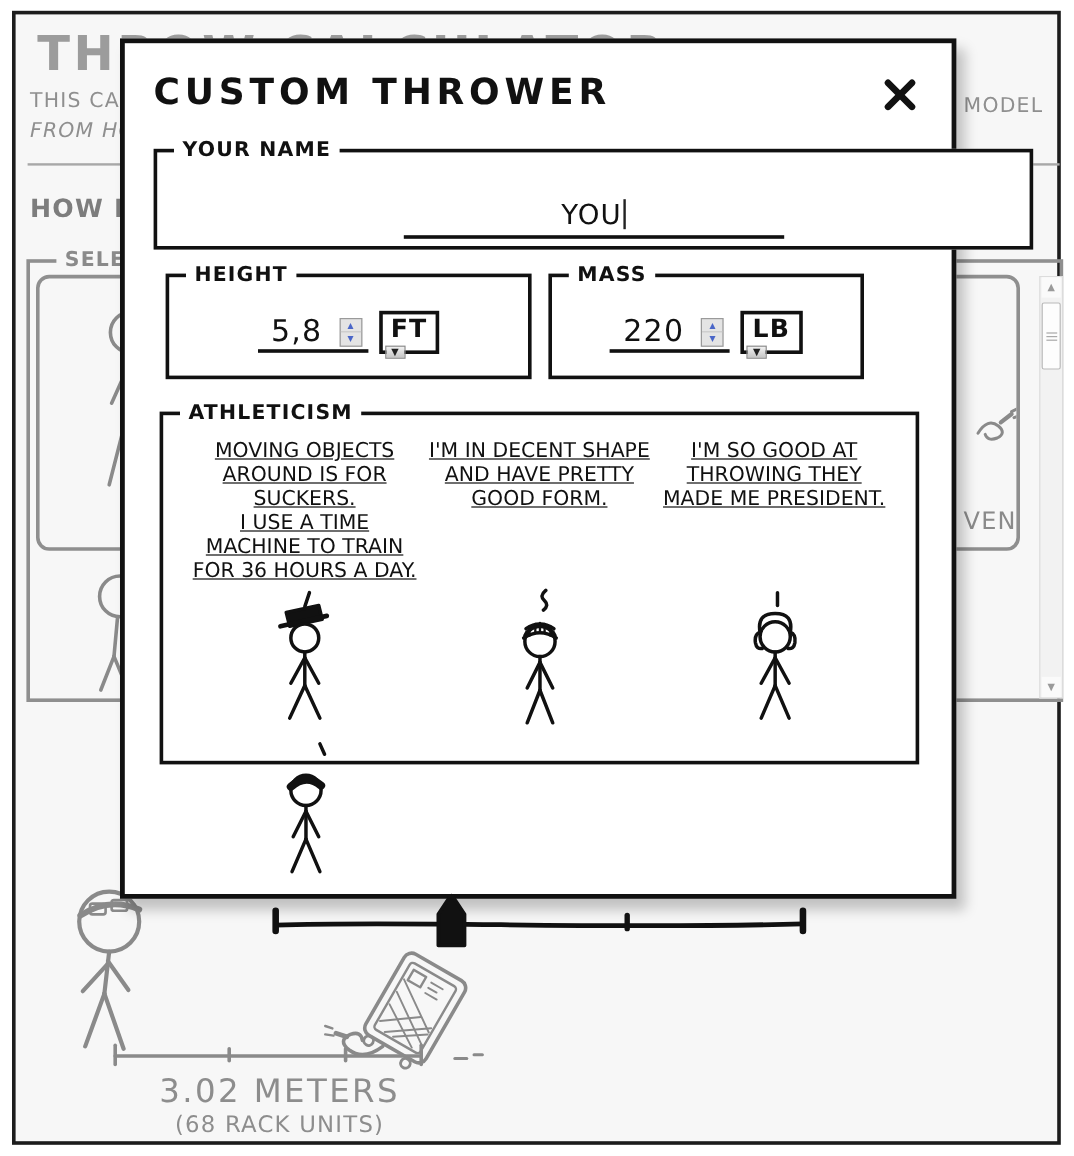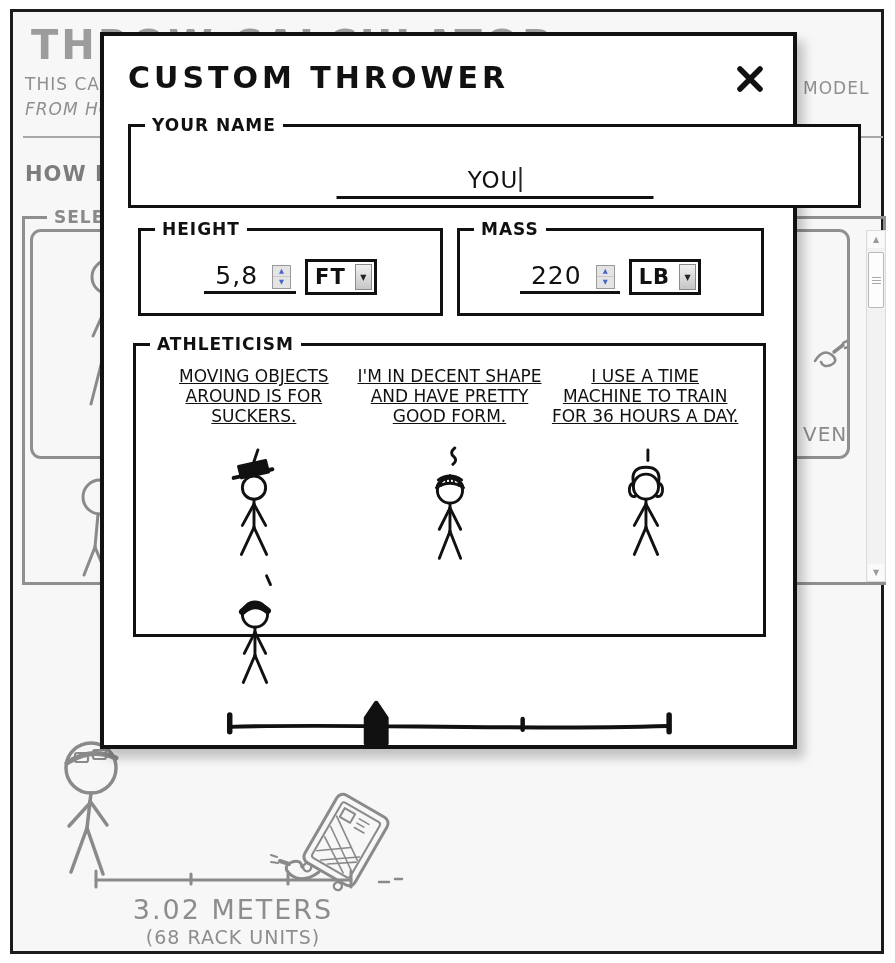--- a/index.html
+++ b/index.html
@@ -48,31 +48,31 @@
   .legend{position:absolute;top:-12px;left:14px;background:#fff;padding:0 7px;
           font-size:17px;font-weight:600;letter-spacing:1px;white-space:nowrap;}
   
   #fs-name{left:24px;top:88px;width:733px;height:84px;}
   .name-input{position:absolute;left:50%;transform:translateX(-50%);bottom:6px;width:317px;
               border-bottom:3px solid #111;text-align:center;font-size:23px;letter-spacing:1px;
               padding-bottom:3px;cursor:text;}
   .caret{display:inline-block;width:2px;height:25px;background:#222;vertical-align:-4px;margin-left:1px;}
   
   #fs-height{left:34px;top:192px;width:305px;height:88px;}
-  #fs-mass{left:353px;top:192px;width:307px;height:88px;}
+  #fs-mass{left:353px;top:192px;width:263px;height:88px;}
   .hm-row{position:absolute;inset:0;display:flex;align-items:center;justify-content:center;
           padding-top:10px;gap:9px;}
   .num-group{display:flex;align-items:flex-end;border-bottom:3px solid #111;padding:0 3px 0 3px;}
   .num-val{font-size:25px;letter-spacing:1px;padding:0 8px 1px 8px;}
   .spinner{display:flex;flex-direction:column;width:19px;margin:0 2px 2px 6px;
            border:1px solid #9a9a9a;background:#e4e4e4;cursor:pointer;}
   .spin-cell{height:11px;display:flex;align-items:center;justify-content:center;
              font-size:6.5px;color:#4a66c8;border-bottom:1px solid #c9c9c9;}
   .spin-cell:last-child{border-bottom:none;}
-  .dropdown{display:flex;align-items:stretch;border:3px solid #111;background:#fff;height:36px;cursor:pointer;}
+  .dropdown{display:flex;align-items:stretch;border:3px solid #111;background:#fff;height:36px;cursor:pointer;flex-direction:column;}
   .dd-label{font-size:21px;font-weight:600;letter-spacing:1px;display:flex;align-items:center;
             padding:0 7px;}
   .dd-btn{width:17px;margin:2px;border:1px solid #8a8a8a;
           background:linear-gradient(#f1f1f1,#c6c6c6);display:flex;align-items:center;
           justify-content:center;font-size:8px;color:#222;}
   
   #fs-ath{left:29px;top:307px;width:633px;height:294px;}
   .ath-grid{display:grid;grid-template-columns:repeat(3,1fr);padding:0 20px;text-decoration:underline;}
   .quote{font-size:17px;line-height:1.18;text-align:center;font-weight:500;padding:0 4px;}
   .quotes-row{padding-top:20px;min-height:96px;align-items:start;}
@@ -243,20 +243,21 @@
         </div>
       </div>
     </div>
 
     <div class="fset" id="fs-ath">
       <span class="legend">ATHLETICISM</span>
 
       <div class="ath-grid quotes-row">
         <div class="quote">MOVING OBJECTS AROUND IS FOR SUCKERS.</div>
         <div class="quote">I'M IN DECENT SHAPE AND HAVE PRETTY GOOD FORM.</div>
+        <div class="quote">I'M SO GOOD AT THROWING THEY MADE ME PRESIDENT.</div>
         <div class="quote">I USE A TIME MACHINE TO TRAIN FOR 36 HOURS A DAY.</div>
       </div>
 
       <div class="ath-grid">
         <div class="fig-cell">
           <svg width="92" height="122" viewBox="0 0 92 126">
             <g class="sketch">
               <path d="M50,4 L46,16"></path>
               <path d="M30,21 L58,15 L61,27 L33,33 Z" fill="#111"></path>
               <path d="M25,33 L65,24" stroke-width="4"></path>

